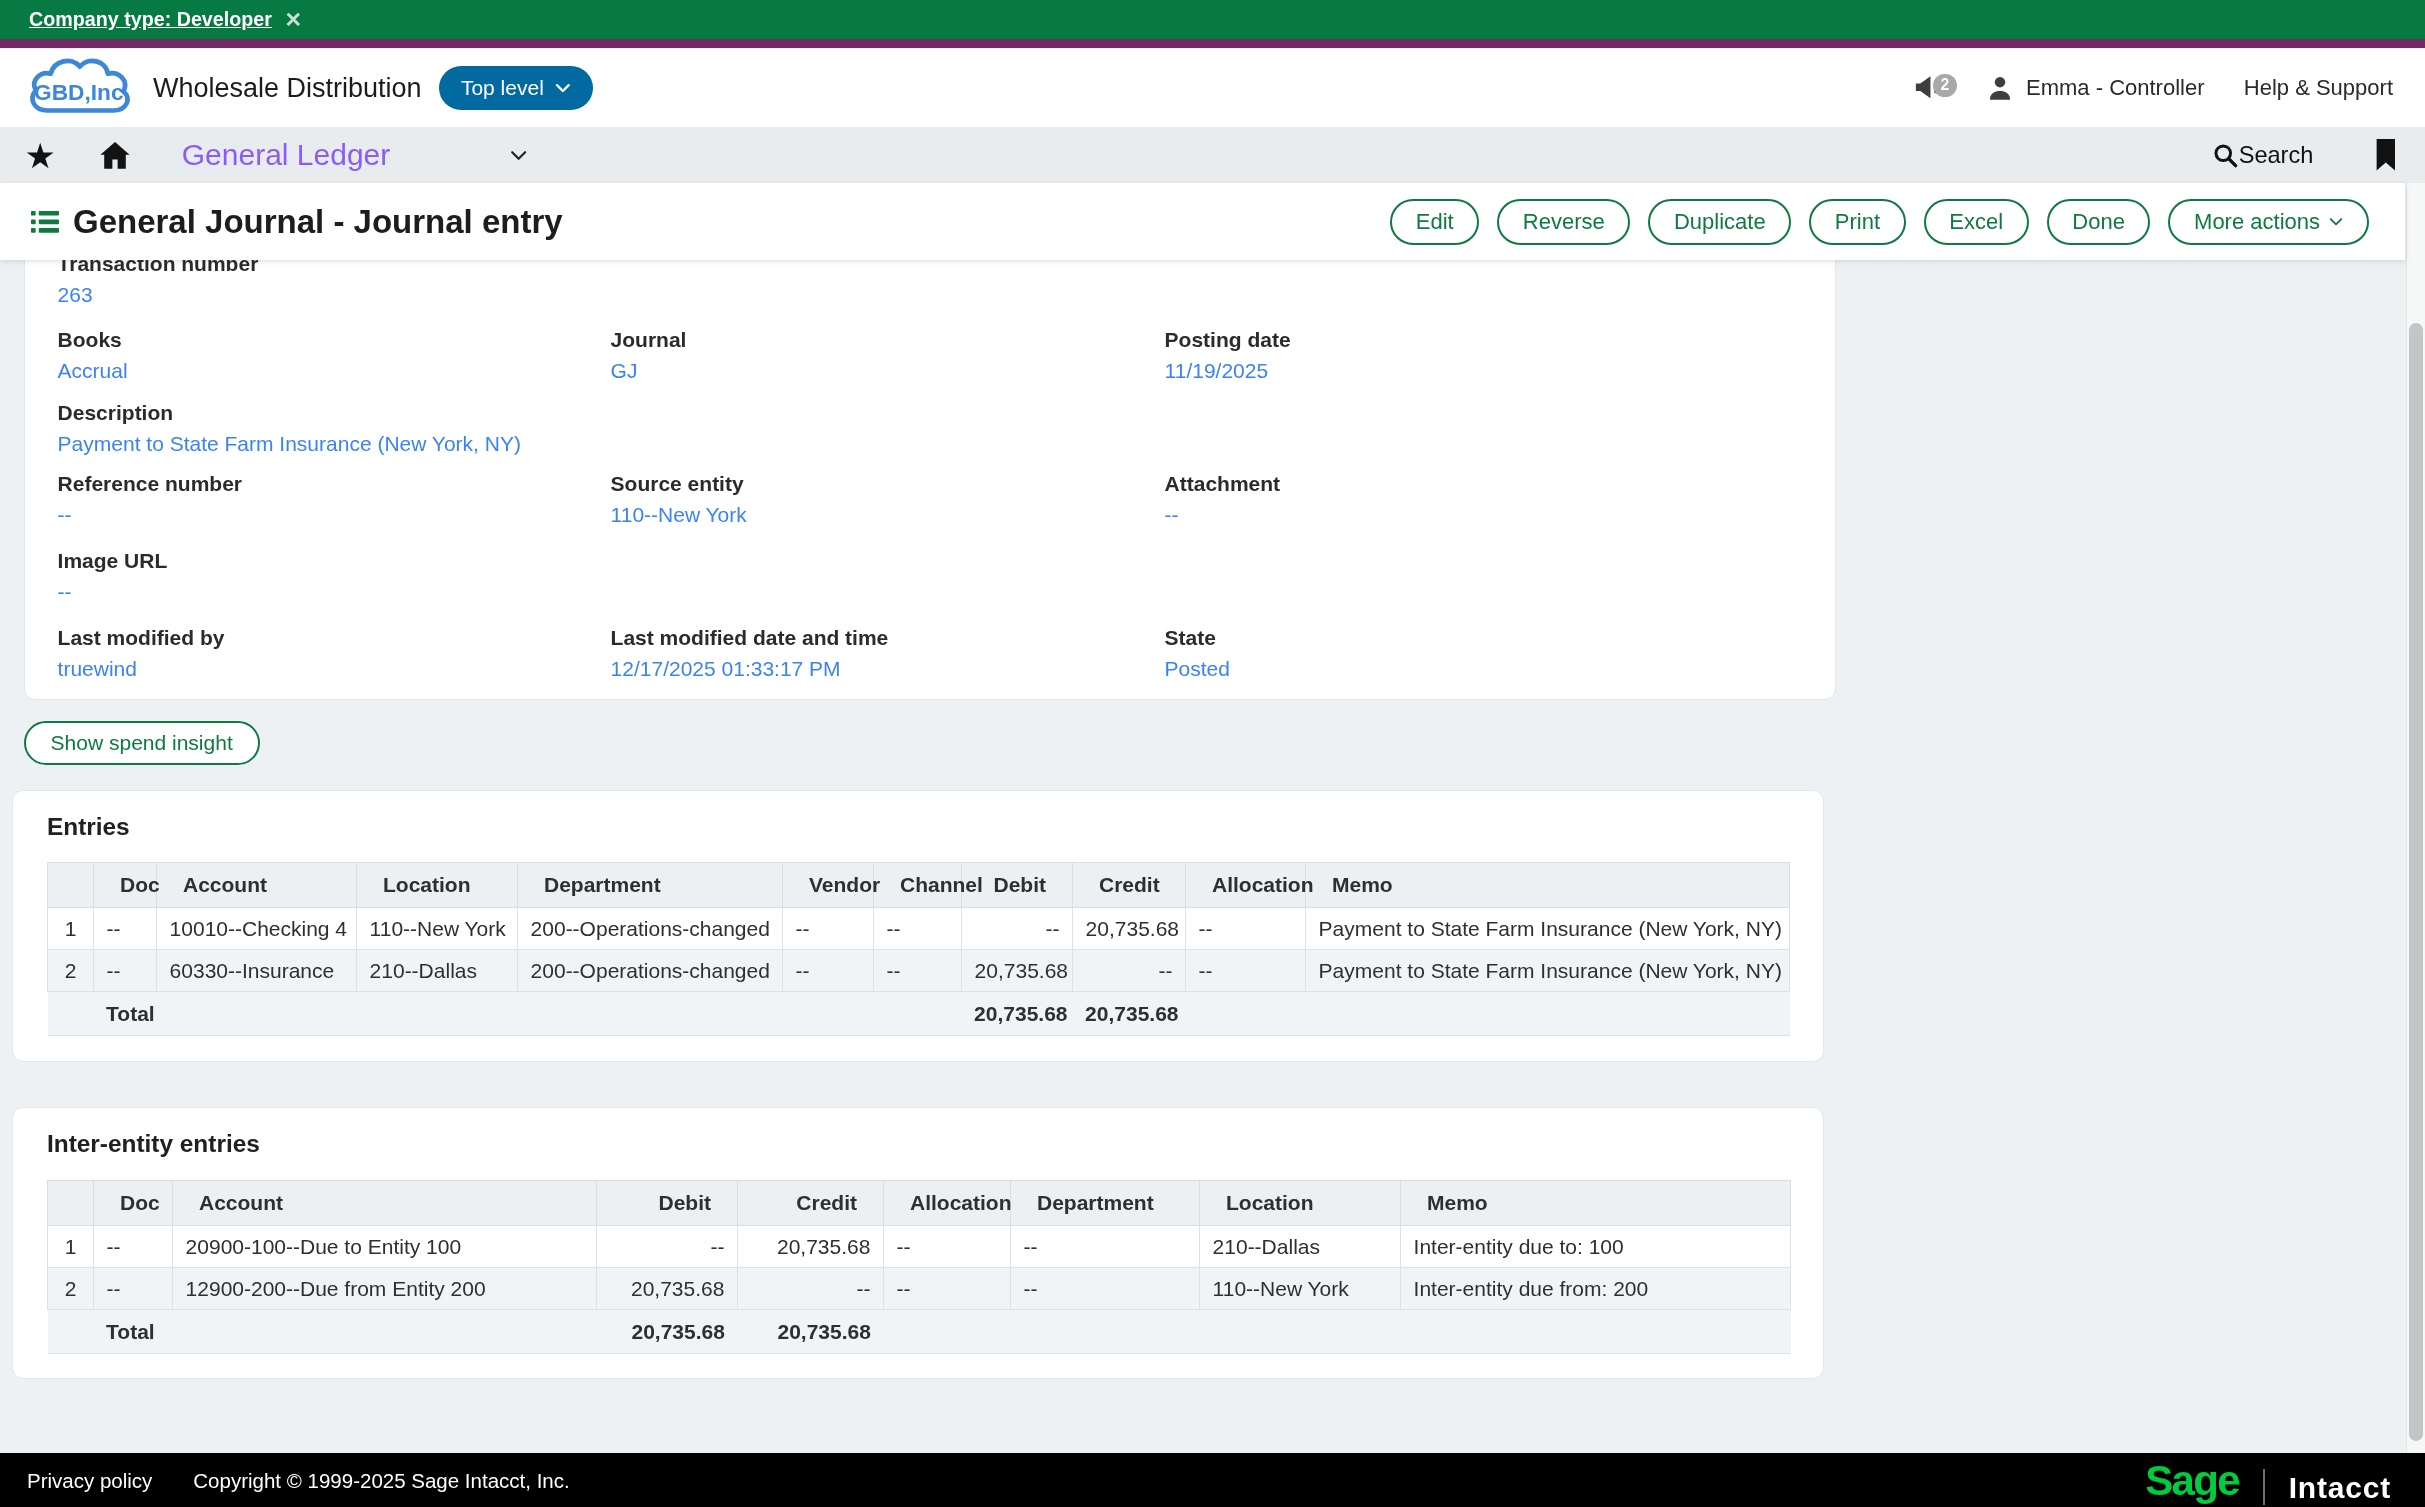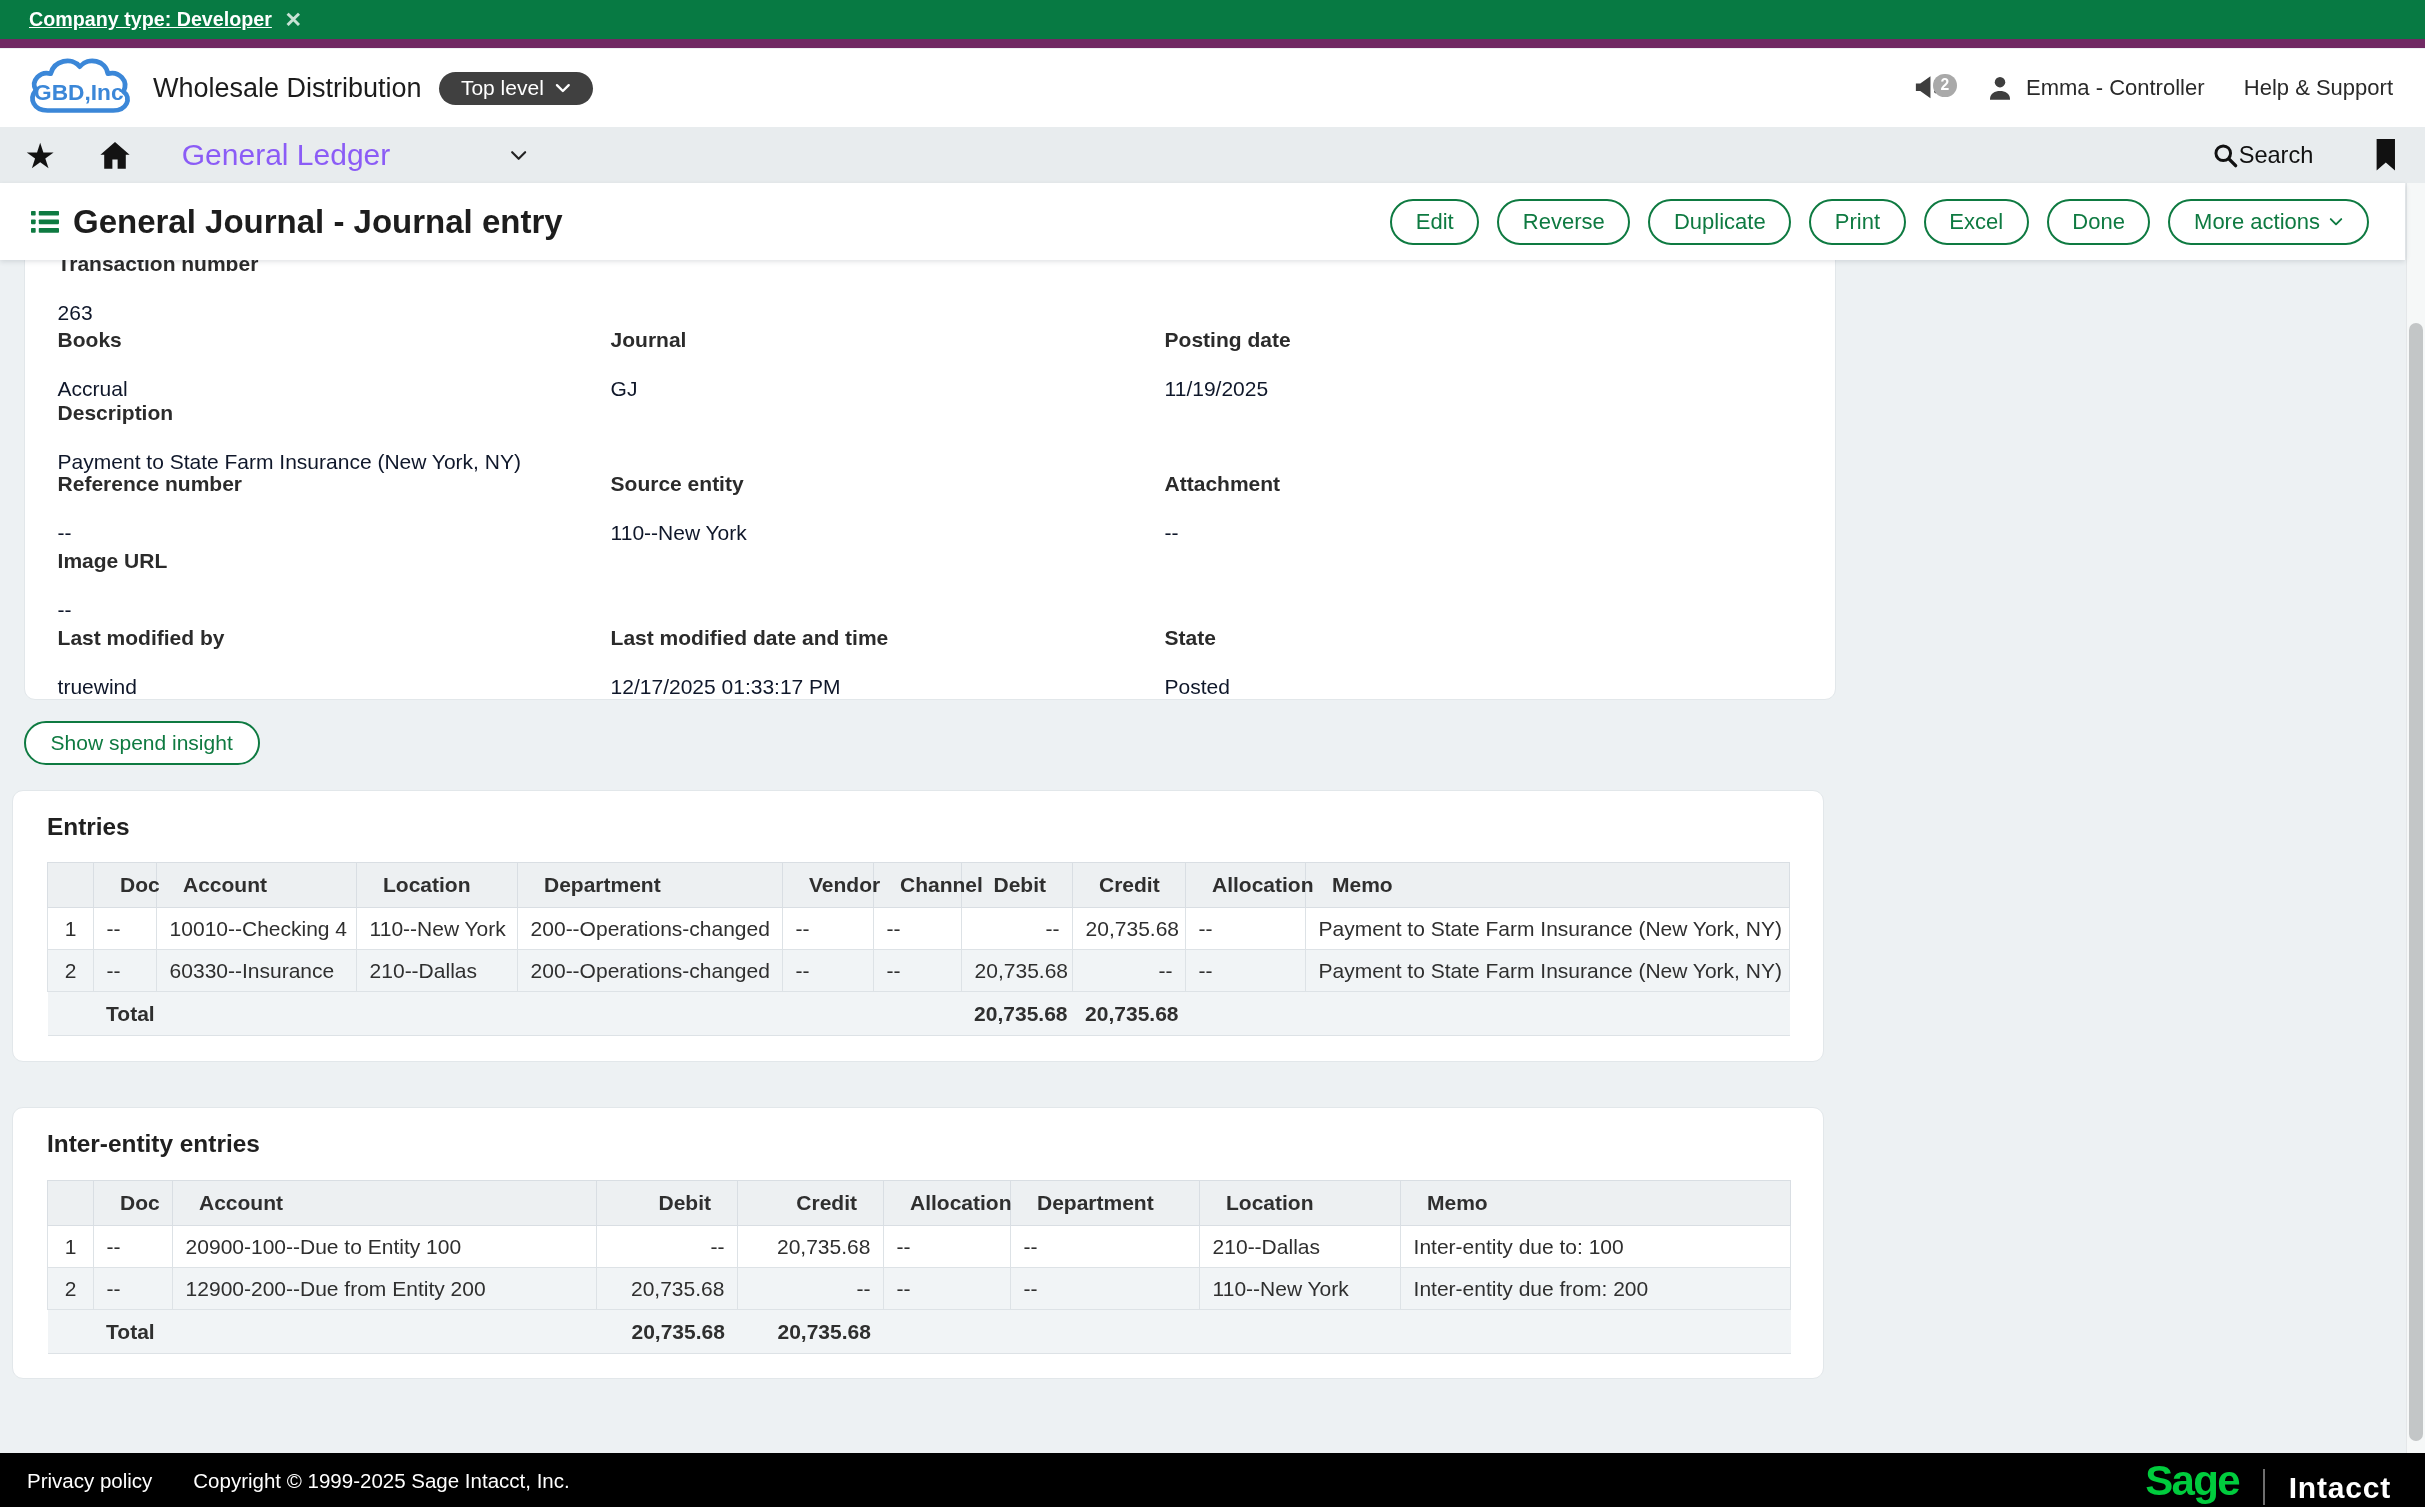--- a/index.html
+++ b/index.html
@@ -13,21 +13,21 @@
   .banner-link{ color:#fff; font-size:19.7px; font-weight:700; text-decoration:underline; cursor:pointer; }
   .banner-x{ color:rgba(255,255,255,.78); font-size:21px; font-weight:700; cursor:pointer; }
 
   .stripe{ position:absolute; left:0; top:39px; width:100%; height:9.4px; background:#702963; }
 
   
   .hdr{ position:absolute; left:0; top:49px; width:100%; height:78px; background:#fff;
         display:flex; align-items:center; padding:0 33px 0 22px; }
   .logo{ flex:0 0 auto; }
   .company{ font-size:27px; font-weight:500; color:#1c1c1c; margin-left:11px; }
-  .pill{ margin-left:17.3px; height:33px; background:#404040; border-radius:23.6px; color:#fff;
+  .pill{ margin-left:17.3px; height:44px; background:#0369a1; border-radius:23.6px; color:#fff;
          display:flex; align-items:center; gap:11px; padding:12px 22px; font-size:21px; cursor:pointer; }
   .hdr-right{ margin-left:auto; display:flex; align-items:center; gap:33px; }
   .notif{ position:relative; width:41px; height:38px; cursor:pointer; }
   .notif-badge{ position:absolute; right:-4.7px; top:4.7px; width:23.6px; height:23.6px; border-radius:50%;
                 background:#a9a9a9; color:#fff; font-size:15.7px; font-weight:700;
                 display:flex; align-items:center; justify-content:center; }
   .user{ display:flex; align-items:center; gap:11px; cursor:pointer; }
   .hdr-txt{ font-size:22px; color:#2a2a2a; }
   .help{ cursor:pointer; margin-left:6.3px; }
 
@@ -54,21 +54,21 @@
   .page-title{ font-size:33px; font-weight:700; color:#1d1d1d; margin-left:14px; white-space:nowrap; }
   .btns{ margin-left:auto; display:flex; align-items:center; gap:18px; }
   .obtn{ height:46px; border:2.4px solid #0e7a41; border-radius:23.6px; background:#fff; color:#0e7a41;
          font-size:22px; font-weight:500; display:flex; align-items:center; padding:0 23.6px; gap:9.4px;
          cursor:pointer; white-space:nowrap; }
 
   .detail-card{ position:absolute; left:23.6px; top:49px; width:1812px; height:468px; background:#fff;
                 border:1.6px solid #e2e7ea; border-radius:0 0 11px 11px; z-index:1; }
   .fld{ position:absolute; }
   .fld .lb{ font-size:21px; font-weight:700; color:#2b2b2b; white-space:nowrap; }
-  .fld .vl{ font-size:21px; color:#0f172a; margin-top:25px; white-space:nowrap; }
+  .fld .vl{ font-size:21px; color:#3b82f6; margin-top:7px; white-space:nowrap; }
 
   .spend{ position:absolute; left:23.6px; top:538px; height:44px; border:2.4px solid #0e7a41; border-radius:23px;
           background:#fff; color:#0e7a41; font-size:21px; font-weight:500; display:flex; align-items:center;
           padding:0 25px; cursor:pointer; z-index:1; }
 
   .card{ position:absolute; left:12px; width:1812px; height:272px; background:#fff;
          border:1.6px solid #e2e7ea; border-radius:11px; z-index:1; }
   .card-h2{ position:absolute; left:34px; top:22px; font-size:24.4px; font-weight:700; color:#202020; }
   .grid{ position:absolute; left:34px; top:71px; width:1743px; border-collapse:collapse; table-layout:fixed;
          font-size:21px; color:#2f2f2f; }

